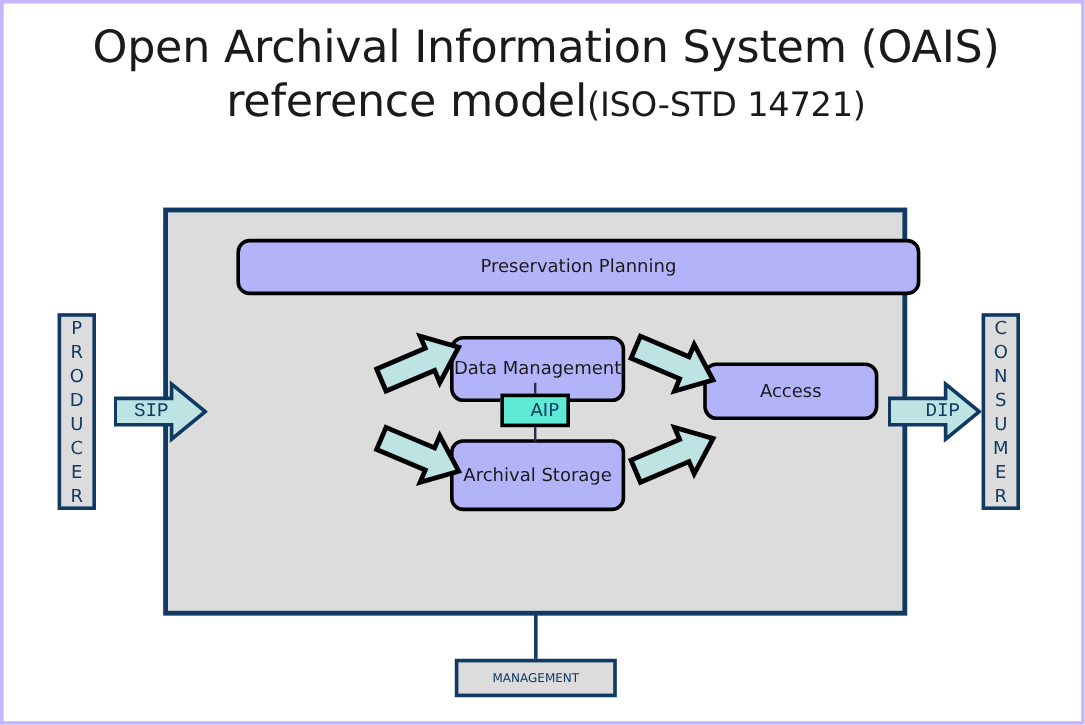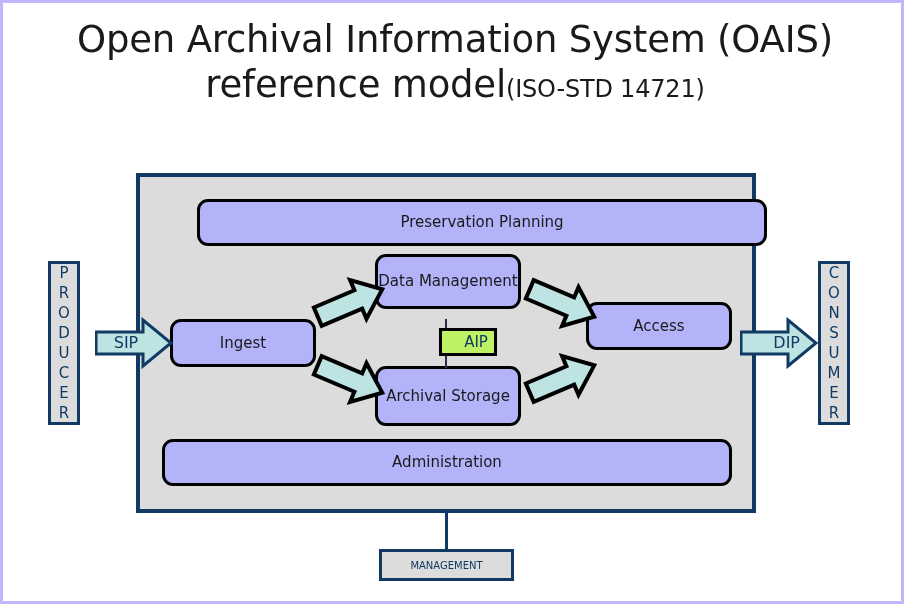--- a/index.html
+++ b/index.html
@@ -29,21 +29,21 @@
     text-align: center;
     color: #1a1a1a;
   }
   .title-line {
     font-size: 37px;
     line-height: 45px;
     letter-spacing: -0.2px;
     white-space: nowrap;
   }
   .title-sub {
-    font-size: 24px;
+    font-size: 28px;
     letter-spacing: -0.2px;
   }
 
   
   #oais-container {
     position: absolute;
     left: 133px;
     top: 170px;
     width: 620px;
     height: 340px;
@@ -73,42 +73,42 @@
   #box-administration {
     left: 159px; top: 436px; width: 570px; height: 47px;
   }
   #box-ingest {
     left: 167px; top: 316px; width: 146px; height: 48px;
   }
   #box-access {
     left: 583px; top: 299px; width: 146px; height: 48px;
   }
   #box-data-management {
-    left: 372px; top: 251px; width: 146px; height: 55px;
+    left: 372px; top: 277px; width: 146px; height: 55px;
   }
   #box-archival-storage {
     left: 372px; top: 363px; width: 146px; height: 60px;
   }
 
   
   #aip-connector {
     position: absolute;
     left: 442px;
     top: 316px;
     width: 2px;
     height: 49px;
     background: #2b2b4a;
   }
   #aip-box {
     position: absolute;
-    left: 436px;
+    left: 414px;
     top: 325px;
     width: 58px;
     height: 28px;
-    background: #bef264;
+    background: #5eead4;
     border: 3px solid #000000;
     box-sizing: border-box;
     display: flex;
     align-items: center;
     justify-content: center;
     color: #103a63;
     font-size: 15px;
     padding-left: 16px;
   }
 
@@ -129,20 +129,21 @@
     width: 78px;
     height: 52px;
   }
   #arrow-sip { left: 92px; top: 314px; }
   #arrow-dip { left: 737px; top: 314px; }
   .io-arrow-label {
     position: absolute;
     color: #103a63;
     font-size: 16px;
     line-height: 52px;
+    font-family: Liberation Mono, monospace;
   }
   #label-sip { left: 92px; top: 314px; width: 62px; text-align: center; }
   #label-dip { left: 737px; top: 314px; width: 60px; text-align: right; }
 
   
   .actor-box {
     position: absolute;
     width: 32px;
     background: #dcdcdc;
     border: 3px solid #103a63;
@@ -192,39 +193,33 @@
     <div class="title-line">Open Archival Information System (OAIS)</div>
     <div class="title-line"><span>reference model</span><span class="title-sub">(ISO-STD 14721)</span></div>
   </div>
 
   <div id="oais-container"></div>
 
   <div class="func-box" id="box-preservation-planning">
     <span>Preservation Planning</span>
   </div>
 
-  <div class="func-box" id="box-ingest">
-    <span>Ingest</span>
-  </div>
 
   <div class="func-box" id="box-data-management">
     <span>Data Management</span>
   </div>
 
   <div class="func-box" id="box-archival-storage">
     <span>Archival Storage</span>
   </div>
 
   <div class="func-box" id="box-access">
     <span>Access</span>
   </div>
 
-  <div class="func-box" id="box-administration">
-    <span>Administration</span>
-  </div>
 
   <div id="aip-connector"></div>
   <div id="aip-box">
     <span>AIP</span>
   </div>
 
   <svg class="angled-arrow" id="arrow-ingest-to-dm" viewBox="0 0 82 56">
     <g transform="rotate(-23 41 28)">
       <polygon points="6,18 50,18 50,7 76,28 50,49 50,38 6,38" fill="#bde3e3" stroke="#000000" stroke-width="4" stroke-linejoin="miter"></polygon>
     </g>

